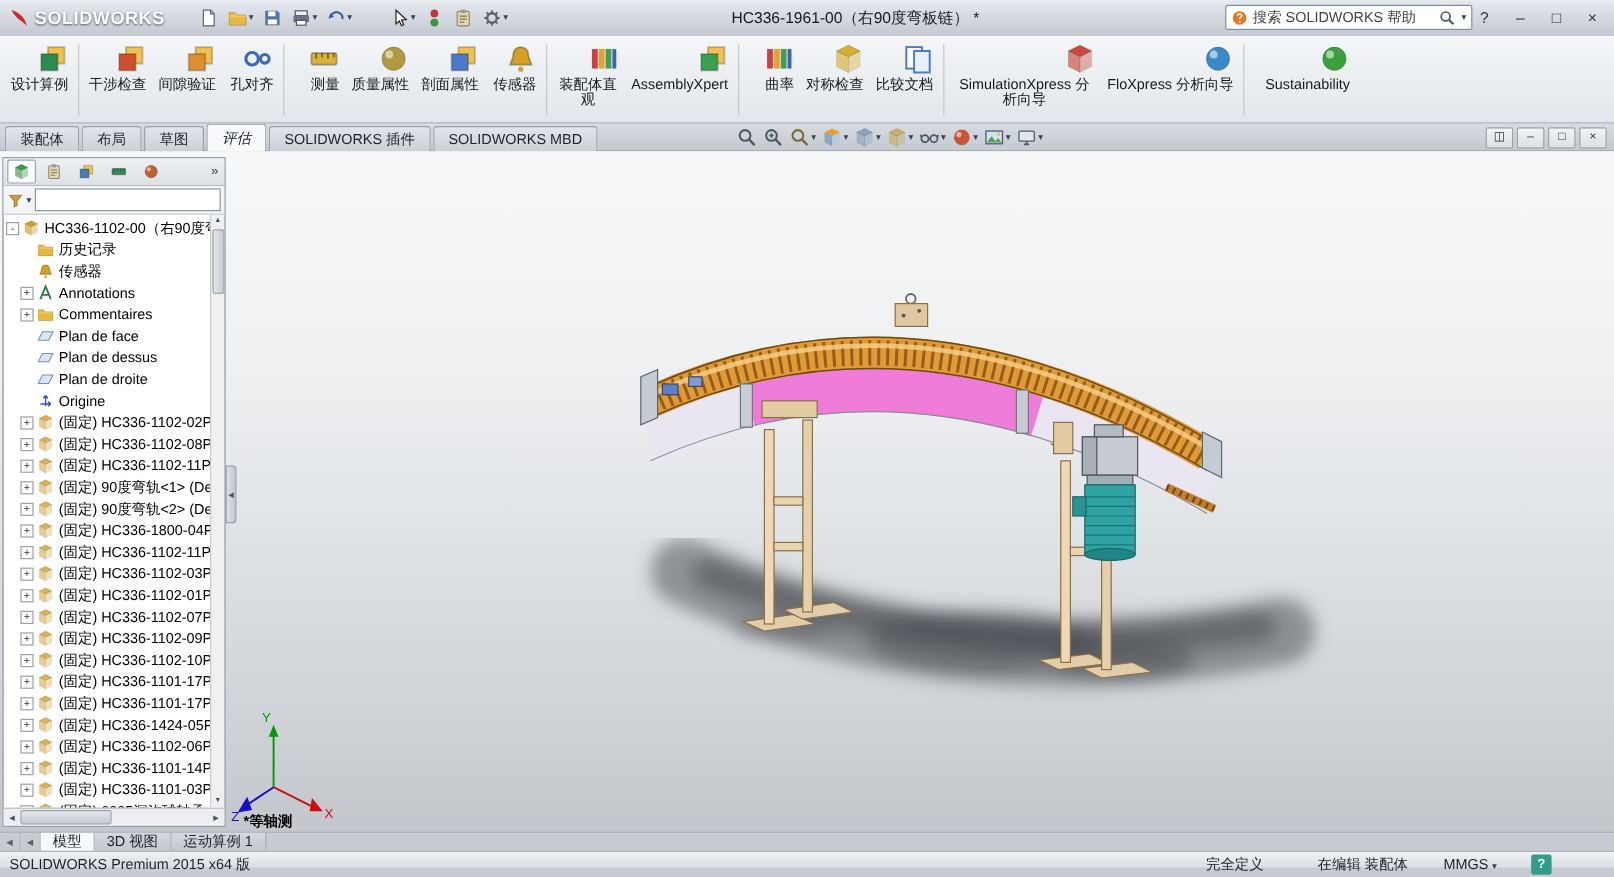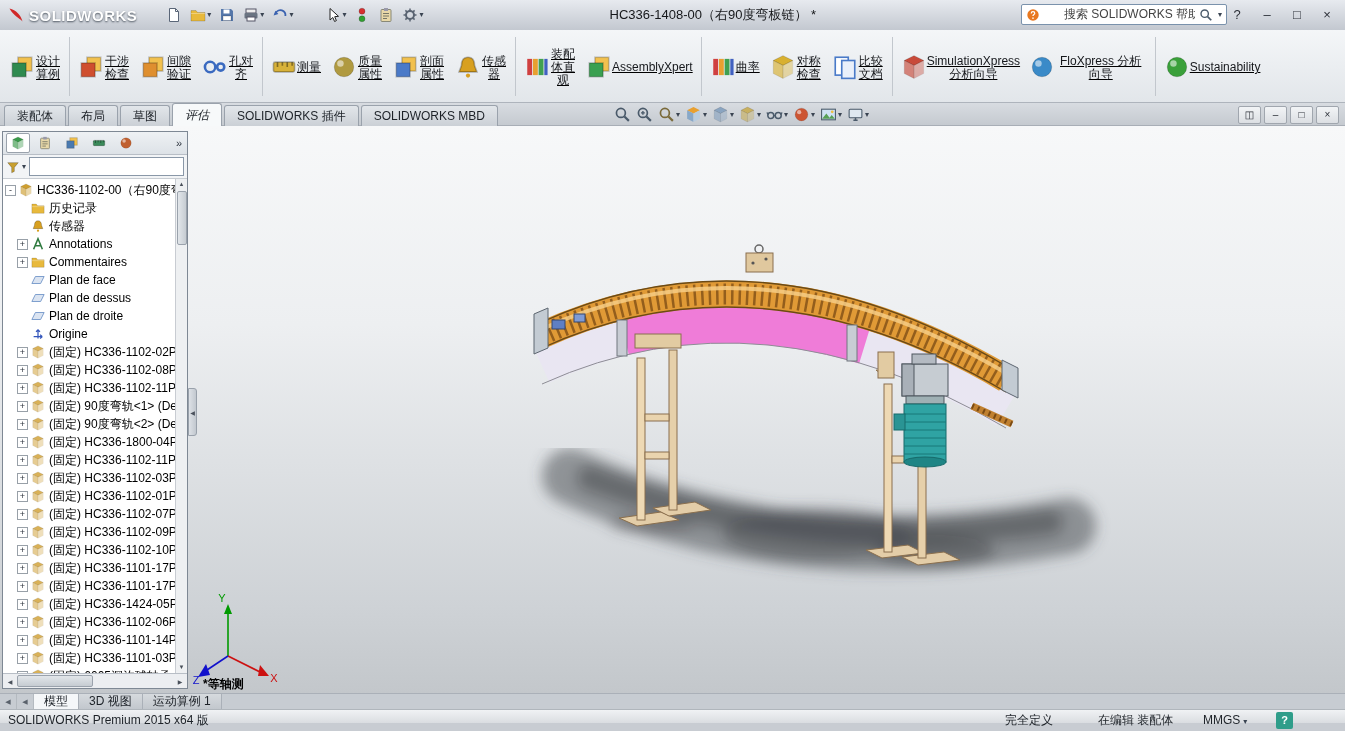--- a/index.html
+++ b/index.html
@@ -18,31 +18,31 @@
   .qat{display:flex;align-items:center;gap:2px;margin-left:14px;}
   .qgap{width:12px;}
   .tbtn{display:flex;align-items:center;height:24px;padding:0 3px;border-radius:2px;}
   .dd{font-size:8px;color:#3a4452;margin-left:1px;line-height:8px;}
   .ic16{width:16px;height:16px;}
   .doc-title{position:absolute;left:53%;transform:translateX(-50%);font-size:13px;color:#15171a;white-space:nowrap;}
   .search-wrap{position:absolute;right:118px;top:4px;display:flex;align-items:center;gap:4px;}
   .searchbox{width:206px;height:21px;background:#fff;border:1px solid #7a92ac;border-radius:2px;
     display:flex;align-items:center;padding:0 4px;gap:4px;box-sizing:border-box;}
   .ic14{width:14px;height:14px;flex:none;}
-  .search-text{flex:1;font-size:12px;color:#444;white-space:nowrap;overflow:hidden;margin-left:20px;}
+  .search-text{flex:1;font-size:12px;color:#444;white-space:nowrap;overflow:hidden;}
   .winbtns{position:absolute;right:4px;top:3px;display:flex;gap:2px;align-items:center;}
   .wbtn{min-width:24px;height:22px;display:flex;align-items:center;justify-content:center;
     font-size:13px;color:#2c3038;padding:0 2px;}
 
   
   .ribbon{position:absolute;top:30px;left:0;right:0;height:73px;box-sizing:border-box;
     background:linear-gradient(#f4f6f8,#e2e6ea);border-bottom:1px solid #aeb4bc;
     display:flex;align-items:stretch;padding:3px 4px 2px;}
-  .rbtn{display:flex;flex-direction:row;align-items:center;padding:3px 4px 1px;margin:0 1px;
-    border-radius:3px;min-width:38px;max-width:52px;text-decoration:underline;}
+  .rbtn{display:flex;flex-direction:column;align-items:flex-end;padding:3px 4px 1px;margin:0 1px;
+    border-radius:3px;min-width:38px;max-width:52px;}
   .rbtn.wide{max-width:118px;min-width:80px;}
   .ic24{width:26px;height:26px;flex:none;margin-bottom:2px;}
   .rlabel{font-size:12px;line-height:13px;color:#16181c;text-align:center;}
   .rsep{width:1px;background:#c2c7cd;margin:4px 3px;flex:none;}
 
   
   .tabstrip{position:absolute;top:103px;left:0;right:0;height:23px;box-sizing:border-box;
     background:linear-gradient(#d8dce1,#c5cad0);border-bottom:1px solid #a8aeb6;}
   .ctabs{position:absolute;left:3px;top:0;height:23px;display:flex;align-items:flex-end;}
   .ctab{display:inline-flex;align-items:center;height:20px;margin:0 1px;padding:0 12px;
@@ -312,21 +312,21 @@
             <use href="#s-clip" xlink:href="#s-clip"></use>
           </svg>
         </div>
         <div class="tbtn">
           <svg class="ic16" style="color: rgb(90, 100, 114);">
             <use href="#s-gear" xlink:href="#s-gear"></use>
           </svg>
           <span class="dd">▾</span>
         </div>
       </div>
-    <div class="doc-title">HC336-1408-00（右90度弯板链） *</div>
+    <div class="doc-title">HC336-1961-00（右90度弯板链） *</div>
     <div class="search-wrap">
       <div class="searchbox">
         <svg class="ic14">
             <use href="#s-helpball" xlink:href="#s-helpball"></use>
           </svg>
         <span class="search-text">搜索 SOLIDWORKS 帮助</span>
         <svg class="ic14" style="color:#4a5a6a">
             <use href="#s-mag" xlink:href="#s-mag"></use>
           </svg>
         <span class="dd">▾</span>

